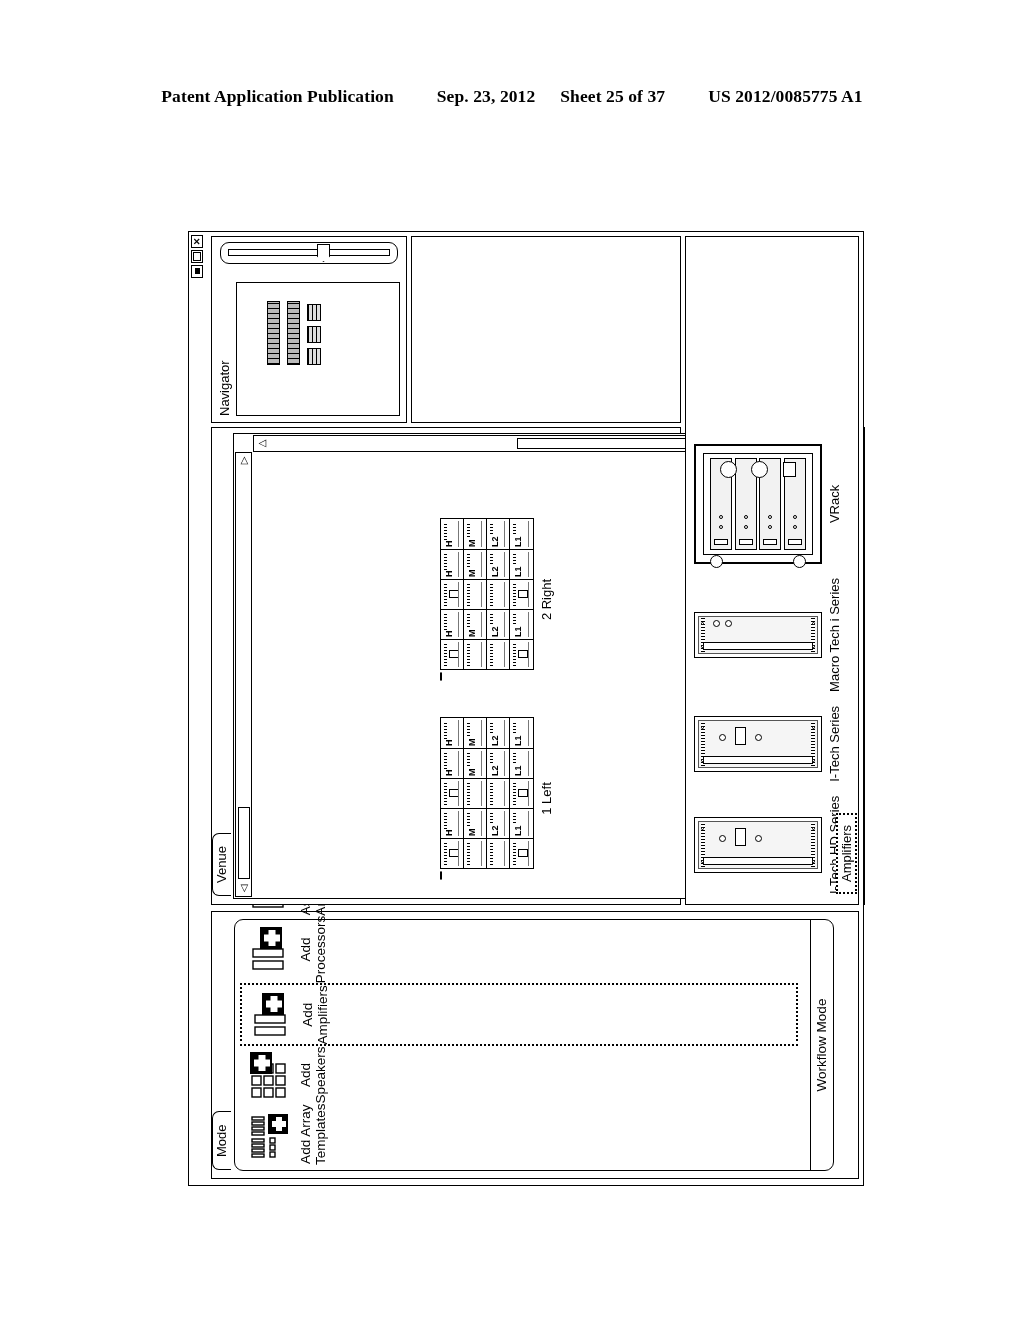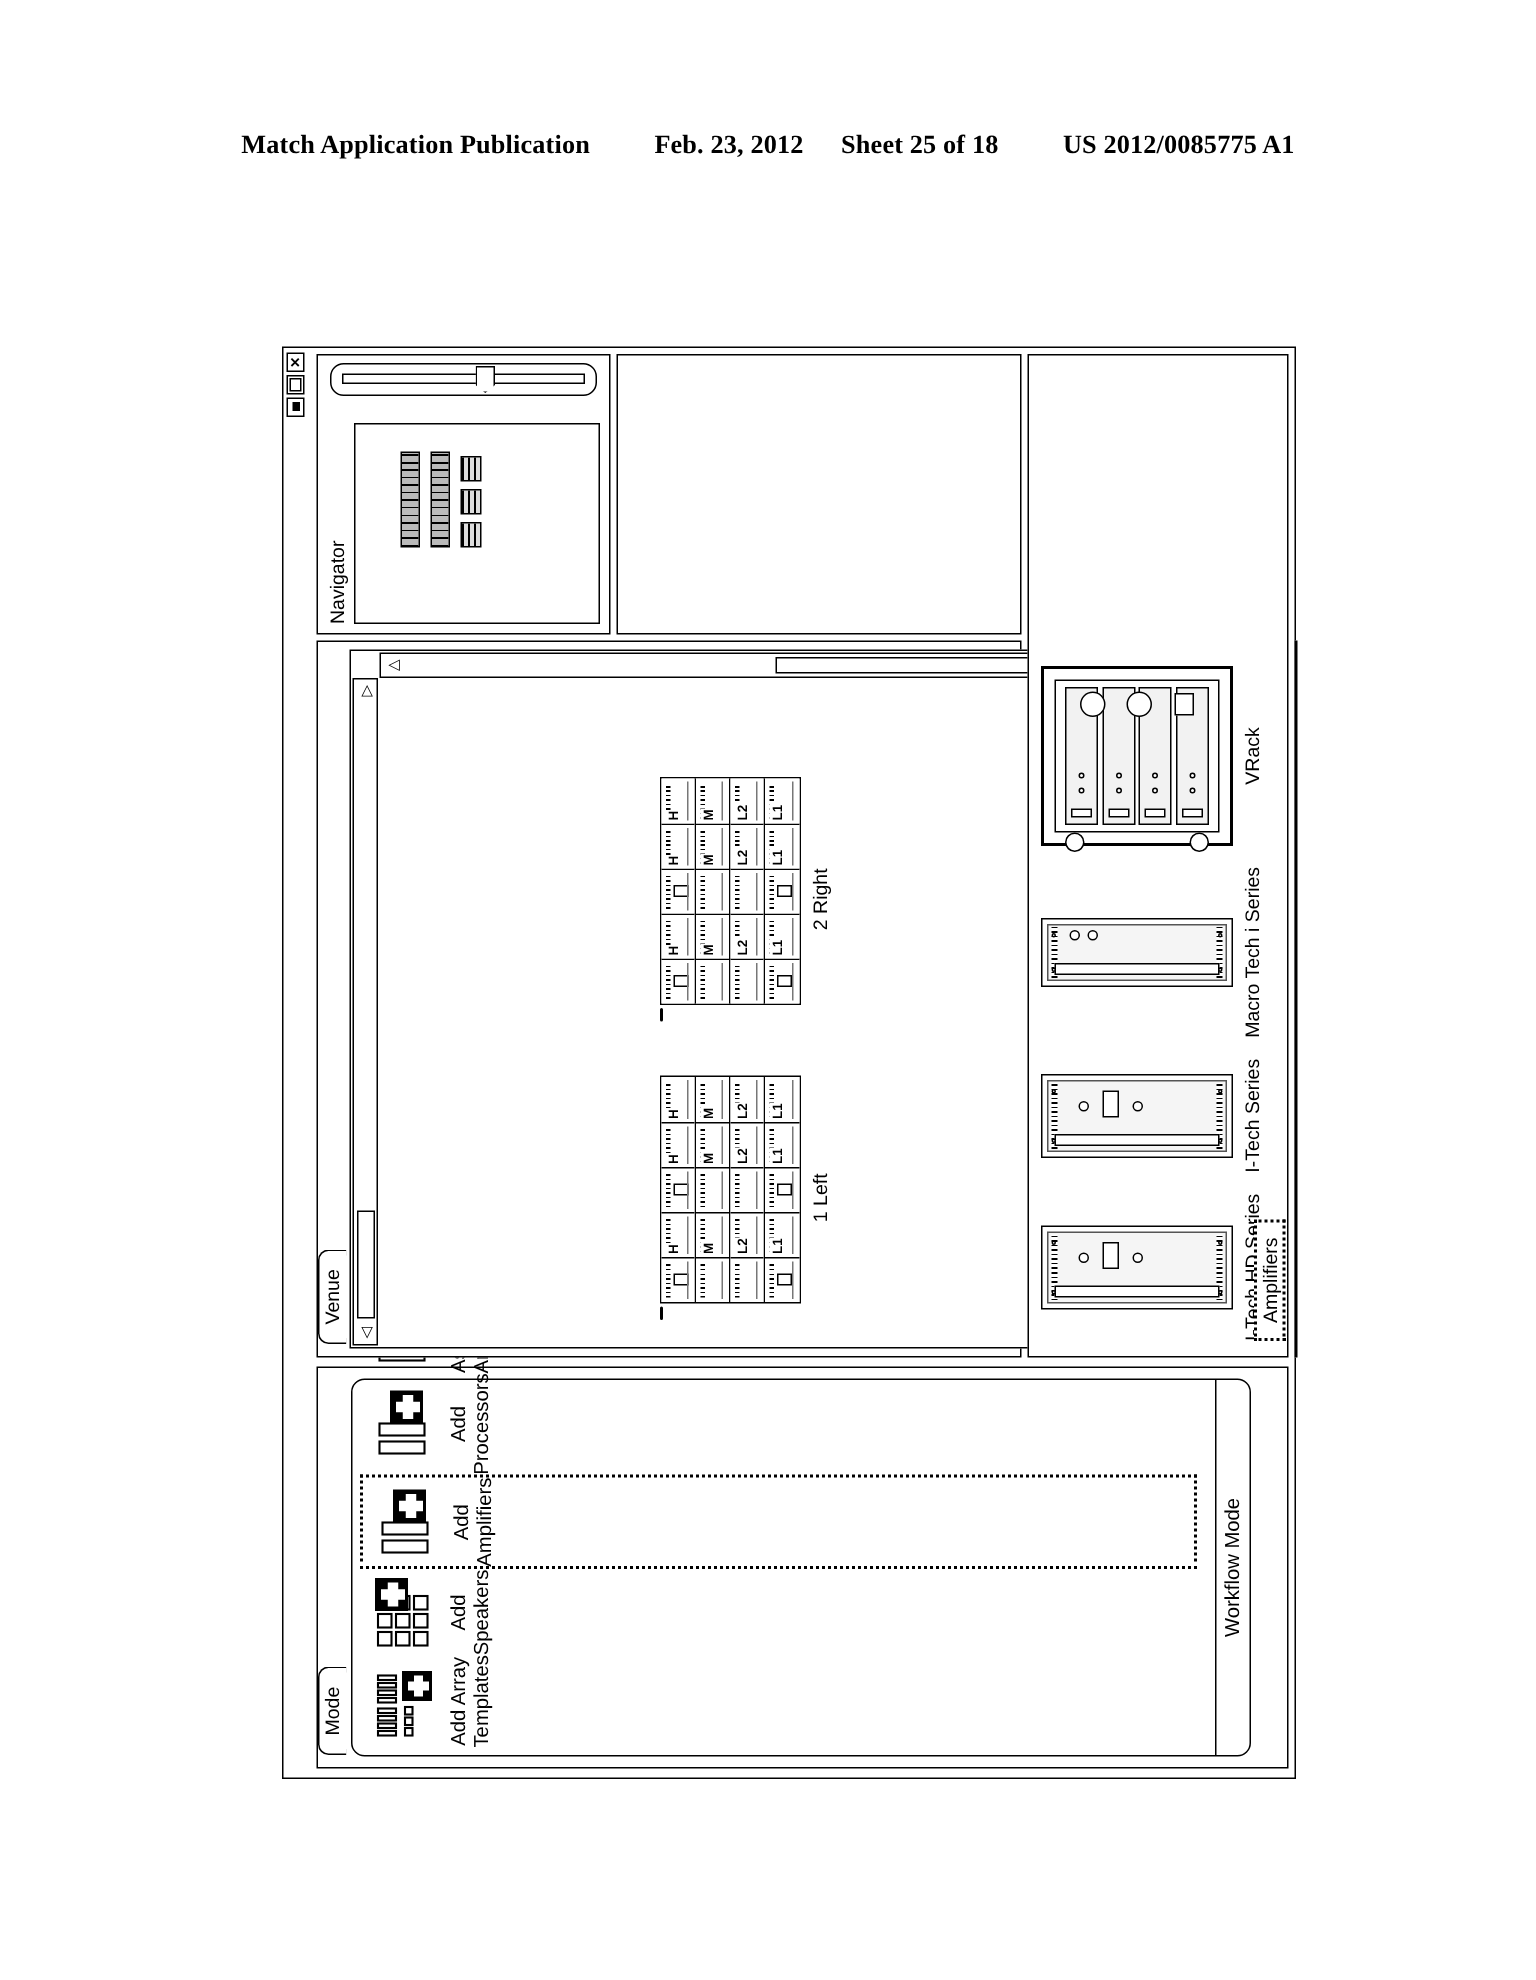--- a/index.html
+++ b/index.html
@@ -493,25 +493,25 @@
     border: 2px dotted #000;
     padding: 1px 10px;
     font-size: 13px;
     background: #fff;
   }
 </style>
 </head>
 <body>
 
 <div id="patent-header">
-  <span class="seg">Match Application Publication</span>
+  <span class="seg">Patent Application Publication</span>
   <span class="gap1"></span>
-  <span class="seg">Feb. 23, 2012</span>
+  <span class="seg">Sep. 23, 2012</span>
   <span class="gap2"></span>
-  <span class="seg">Sheet 25 of 18</span>
+  <span class="seg">Sheet 25 of 37</span>
   <span class="gap3"></span>
   <span class="seg">US 2012/0085775 A1</span>
 </div>
 
 <div id="fig-label">FIG. 28</div>
 
 <div id="stage">
   <div id="app-rot">
     <div class="app-window">
 

